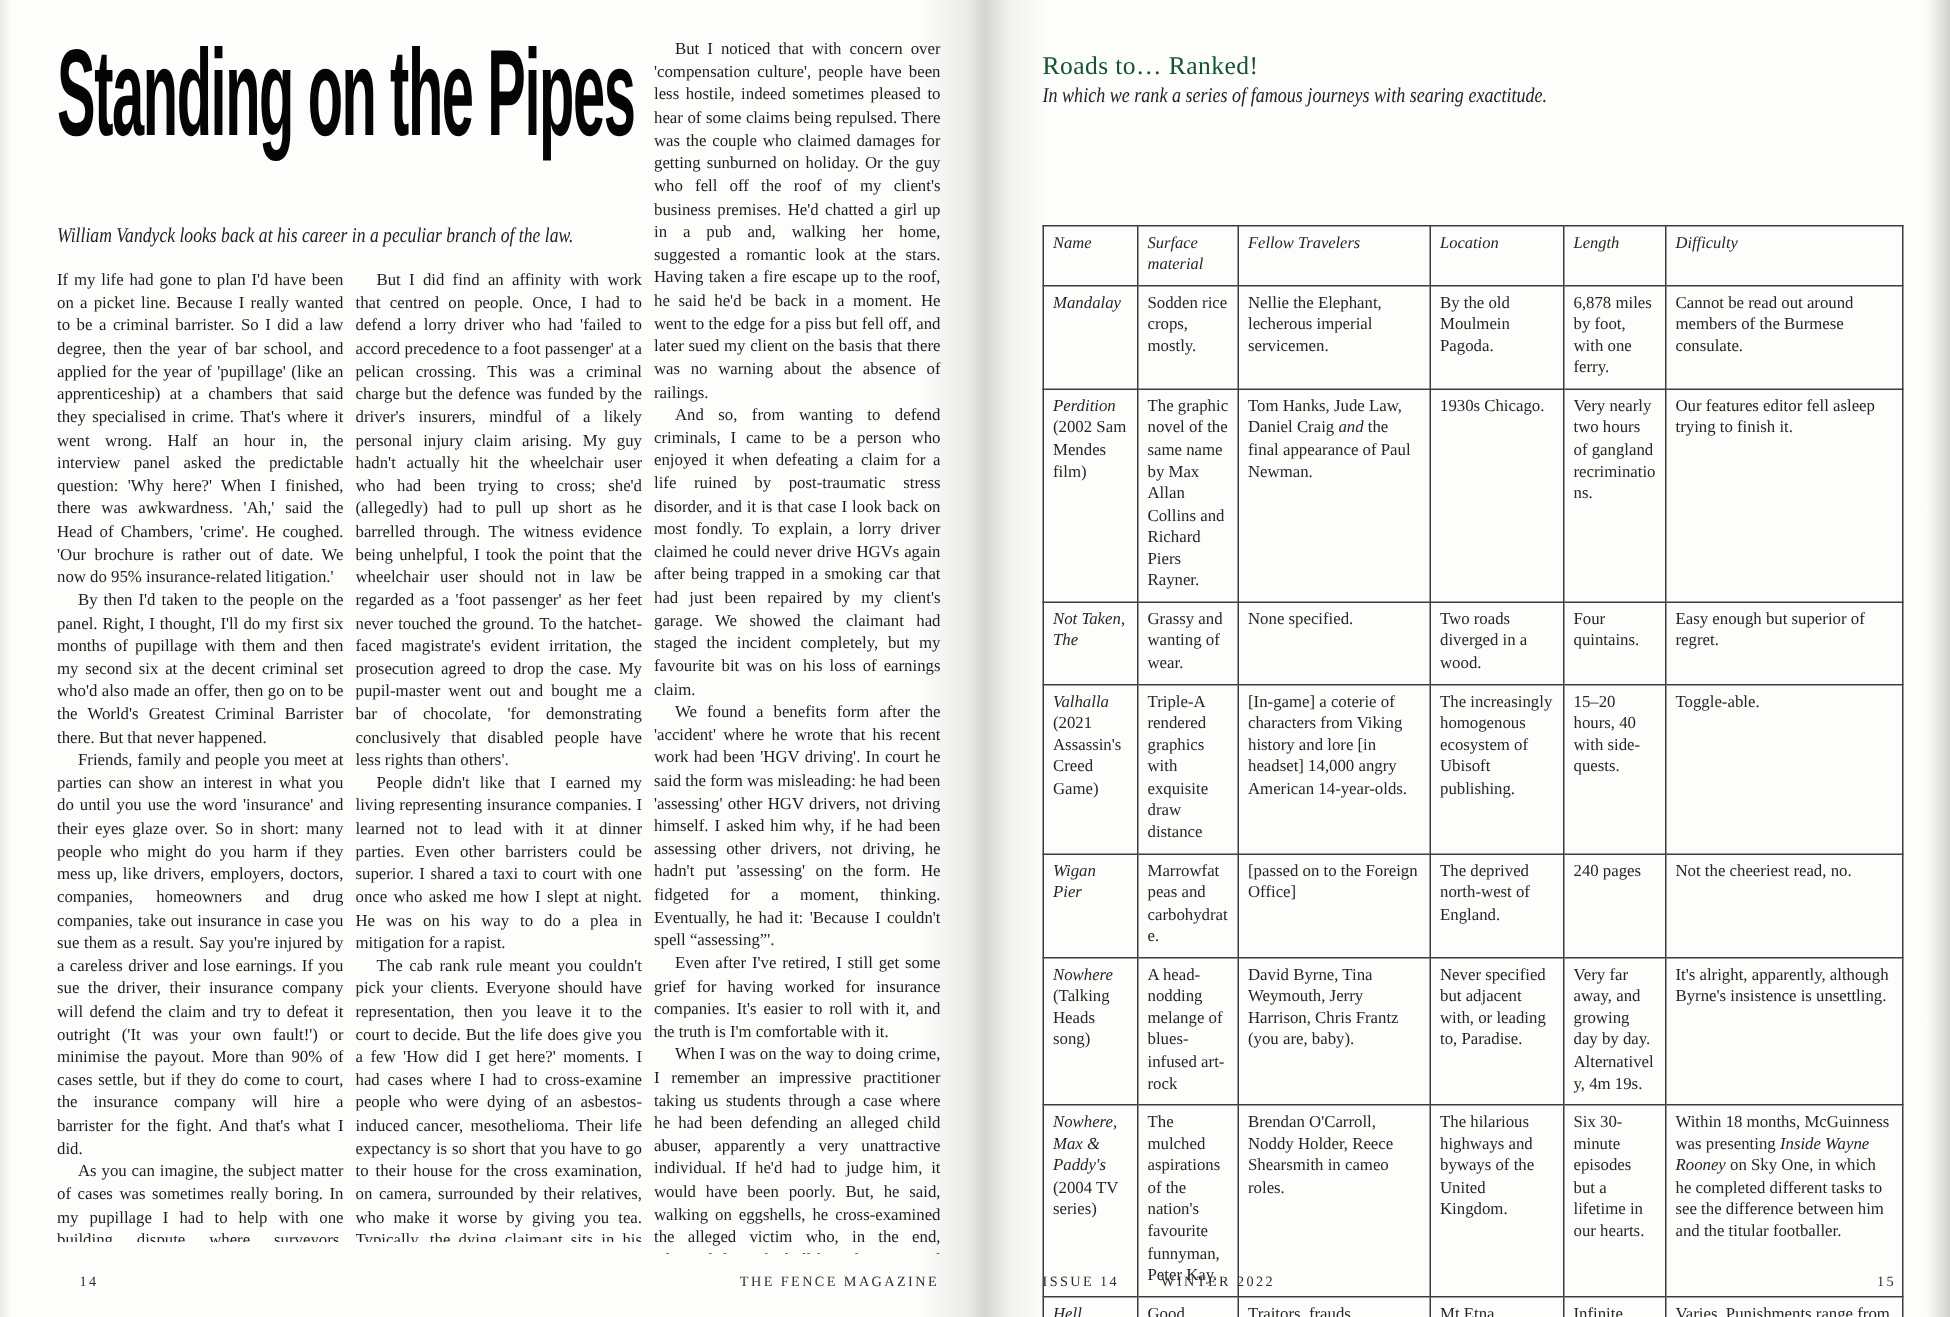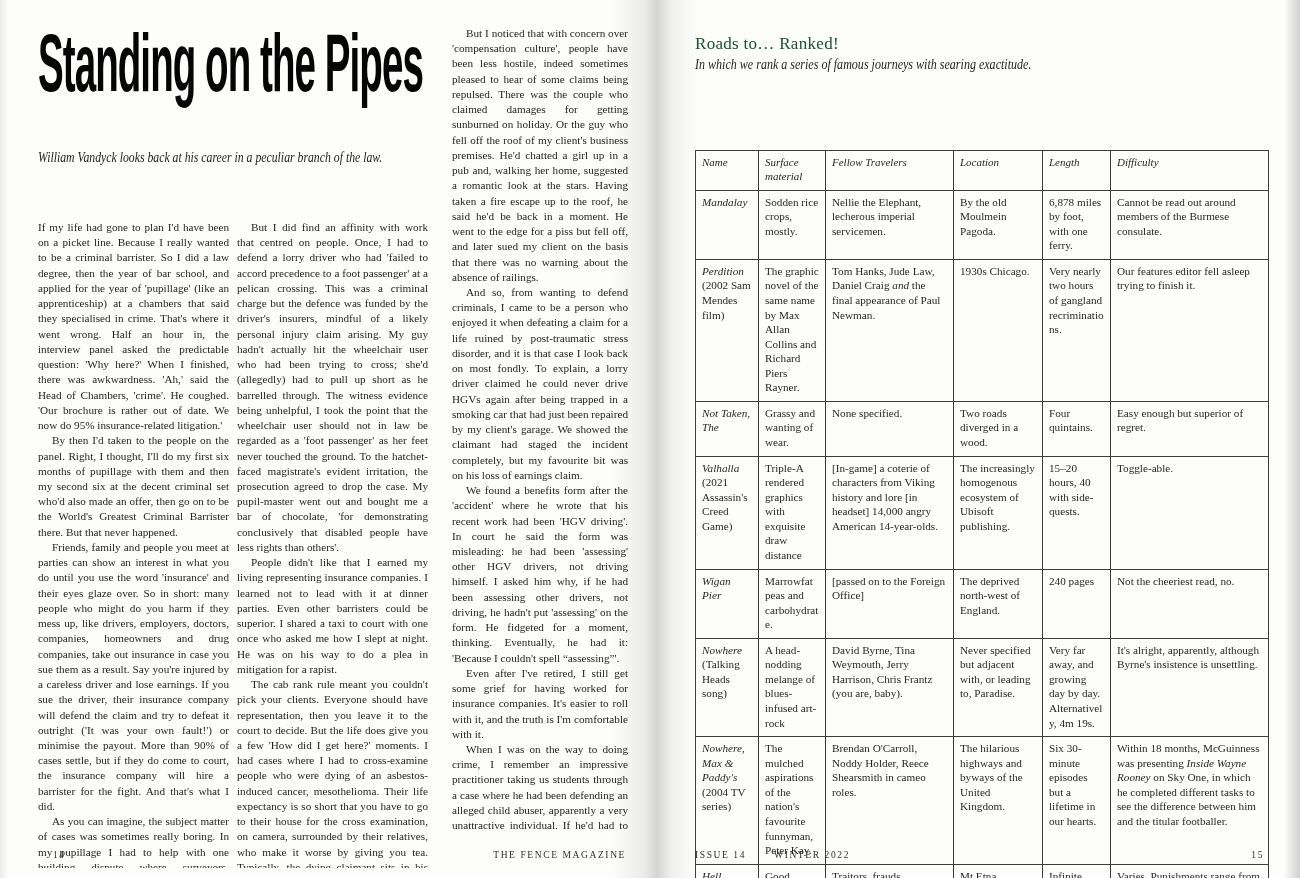--- a/index.html
+++ b/index.html
@@ -21,35 +21,35 @@
   .edge-shadow-right {
     position:absolute; top:0; right:0; width:16px; height:878px; z-index:5; pointer-events:none;
     background:linear-gradient(90deg, rgba(0,0,0,0) 0%, rgba(0,0,0,0.18) 100%);
   }
   .edge-shadow-left {
     position:absolute; top:0; left:0; width:8px; height:878px; z-index:5; pointer-events:none;
     background:linear-gradient(270deg, rgba(0,0,0,0) 0%, rgba(0,0,0,0.07) 100%);
   }
 
   
-  .left-flex { display:flex; gap:24px; }
+  .left-flex { display:flex; gap:8px; }
   .left-main { width:390px; }
   .headline {
     font-family:"Liberation Sans", sans-serif;
     font-weight:700; font-size:82px; line-height:0.95;
     letter-spacing:-2px; white-space:nowrap; color:#050505;
     transform:scaleX(0.47); transform-origin:0 0; height:86px;
   }
   .byline {
     margin-top:40px; font-style:italic; font-size:14px; white-space:nowrap;
     transform:scaleX(0.84); transform-origin:0 50%; color:#222;
   }
   .two-cols { display:flex; gap:8px; margin-top:14px; }
   .col { width:191px; overflow:hidden; }
-  .col--body { height:648px;margin-top:40px; }
+  .col--body { height:648px; }
   .col--third { width:191px; height:812px; padding-top:2px; overflow:hidden; }
   .article p {
     font-size:11.2px; line-height:1.36; text-align:justify;
     text-indent:14px; color:#1d1d1d;
     overflow-wrap:break-word; hyphens:auto; -webkit-hyphens:auto;
   }
   .col--noindent-first p:first-child { text-indent:0; }
 
   .page-footer {
     position:absolute; bottom:18px; font-size:9.5px; letter-spacing:1.6px;

